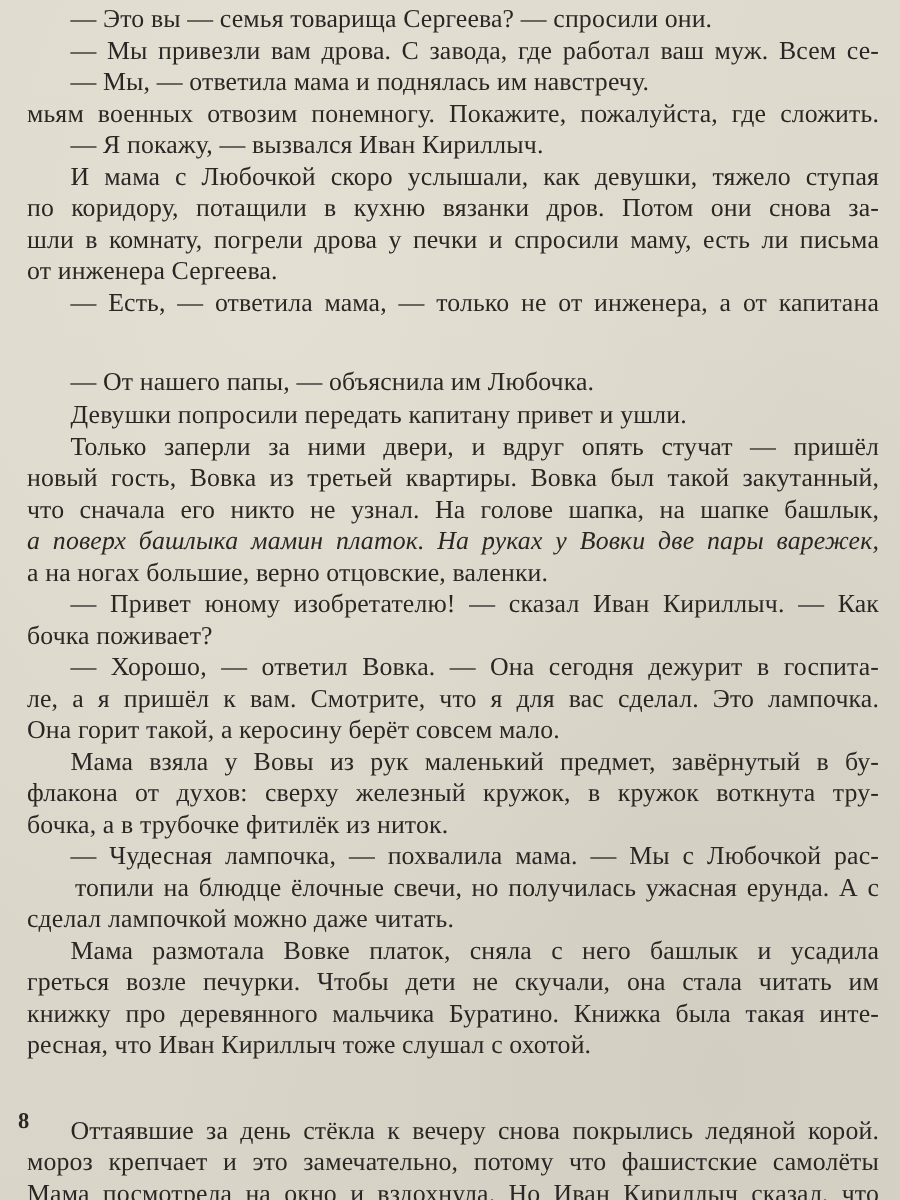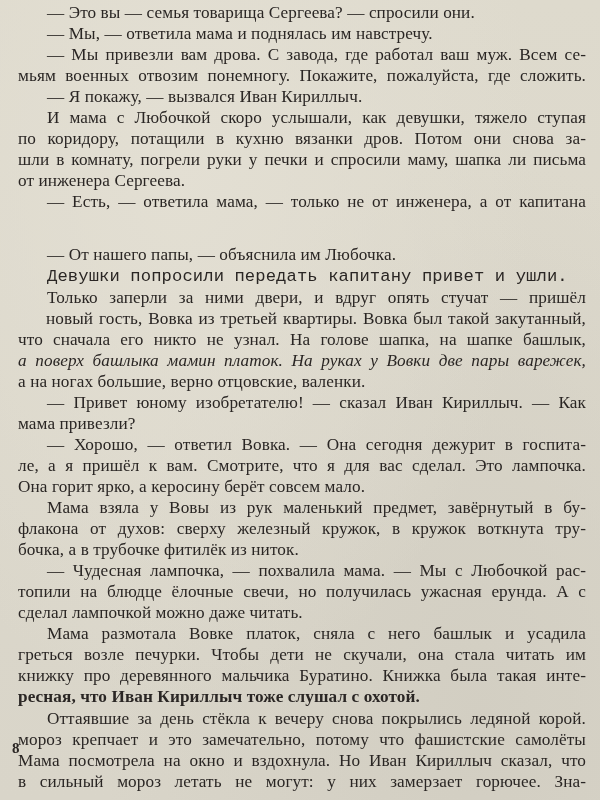--- a/index.html
+++ b/index.html
@@ -27,49 +27,49 @@
     position: absolute; left: 12px; top: 740px;
     font-family: "Liberation Serif", "DejaVu Serif", serif;
     font-size: 15px; font-weight: bold; color: #2a2624;
   }
 </style>
 </head>
 <body>
 
 <div class="page" id="page">
     <span class="line indent last" style="white-space: normal;">— Это вы — семья товарища Сергеева? — спросили они.</span>
+    <span class="line indent" style="white-space: normal;">— Мы привезли вам дрова. С завода, где работал ваш муж. Всем се-</span>
     <span class="line indent last" style="white-space: normal;">— Мы, — ответила мама и поднялась им навстречу.</span>
-    <span class="line indent" style="white-space: normal;">— Мы привезли вам дрова. С завода, где работал ваш муж. Всем се-</span>
     <span class="line" style="white-space: normal;">мьям военных отвозим понемногу. Покажите, пожалуйста, где сложить.</span>
     <span class="line indent last" style="white-space: normal;">— Я покажу, — вызвался Иван Кириллыч.</span>
     <span class="line indent" style="white-space: normal;">И мама с Любочкой скоро услышали, как девушки, тяжело ступая</span>
     <span class="line" style="white-space: normal;">по коридору, потащили в кухню вязанки дров. Потом они снова за-</span>
-    <span class="line" style="white-space: normal;">шли в комнату, погрели руки у печки и спросили маму, шапка ли письма</span>
+    <span class="line" style="white-space: normal;">шли в комнату, погрели дрова у печки и спросили маму, есть ли письма</span>
     <span class="line last" style="white-space: normal;">от инженера Сергеева.</span>
     <span class="line indent" style="white-space: normal;">— Есть, — ответила мама, — только не от инженера, а от капитана</span>
     <span class="line indent last" style="white-space: normal; margin-top: 32px;">— От нашего папы, — объяснила им Любочка.</span>
-    <span class="line indent last" style="white-space: normal; font-family: Liberation Mono, monospace;">Девушки попросили передать капитану привет и ушли.</span>
+    <span class="line indent last" style="white-space: normal;">Девушки попросили передать капитану привет и ушли.</span>
     <span class="line indent" style="white-space: normal;">Только заперли за ними двери, и вдруг опять стучат — пришёл</span>
-    <span class="line" style="white-space: normal; margin-left: 28px;">новый гость, Вовка из третьей квартиры. Вовка был такой закутанный,</span>
+    <span class="line" style="white-space: normal;">новый гость, Вовка из третьей квартиры. Вовка был такой закутанный,</span>
     <span class="line" style="white-space: normal;">что сначала его никто не узнал. На голове шапка, на шапке башлык,</span>
     <span class="line" style="white-space: normal; font-style: italic;">а поверх башлыка мамин платок. На руках у Вовки две пары варежек,</span>
     <span class="line last" style="white-space: normal;">а на ногах большие, верно отцовские, валенки.</span>
     <span class="line indent" style="white-space: normal;">— Привет юному изобретателю! — сказал Иван Кириллыч. — Как</span>
-    <span class="line last" style="white-space: normal;">мама привезли?</span>
+    <span class="line last" style="white-space: normal;">бочка поживает?</span>
     <span class="line indent" style="white-space: normal;">— Хорошо, — ответил Вовка. — Она сегодня дежурит в госпита-</span>
     <span class="line" style="white-space: normal;">ле, а я пришёл к вам. Смотрите, что я для вас сделал. Это лампочка.</span>
-    <span class="line last" style="white-space: normal;">Она горит ярко, а керосину берёт совсем мало.</span>
+    <span class="line last" style="white-space: normal;">Она горит такой, а керосину берёт совсем мало.</span>
     <span class="line indent" style="white-space: normal;">Мама взяла у Вовы из рук маленький предмет, завёрнутый в бу-</span>
     <span class="line" style="white-space: normal;">флакона от духов: сверху железный кружок, в кружок воткнута тру-</span>
     <span class="line last" style="white-space: normal;">бочка, а в трубочке фитилёк из ниток.</span>
     <span class="line indent" style="white-space: normal;">— Чудесная лампочка, — похвалила мама. — Мы с Любочкой рас-</span>
-    <span class="line" style="white-space: normal;">топили на блюдце ёлочные свечи, но получилась ужасная ерунда. А с</span>
+    <span class="line" style="white-space: normal; margin-left: 32px;">топили на блюдце ёлочные свечи, но получилась ужасная ерунда. А с</span>
     <span class="line last" style="white-space: normal;">сделал лампочкой можно даже читать.</span>
     <span class="line indent" style="white-space: normal;">Мама размотала Вовке платок, сняла с него башлык и усадила</span>
     <span class="line" style="white-space: normal;">греться возле печурки. Чтобы дети не скучали, она стала читать им</span>
     <span class="line" style="white-space: normal;">книжку про деревянного мальчика Буратино. Книжка была такая инте-</span>
-    <span class="line last" style="white-space: normal; font-weight: bold;">ресная, что Иван Кириллыч тоже слушал с охотой.</span>
-    <span class="line indent" style="white-space: normal;">Оттаявшие за день стёкла к вечеру снова покрылись ледяной корой.</span>
+    <span class="line last" style="white-space: normal;">ресная, что Иван Кириллыч тоже слушал с охотой.</span>
+    <span class="line indent" style="white-space: normal; margin-top: 35px;">Оттаявшие за день стёкла к вечеру снова покрылись ледяной корой.</span>
     <span class="line" style="white-space: normal;">мороз крепчает и это замечательно, потому что фашистские самолёты</span>
     <span class="line" style="white-space: normal;">Мама посмотрела на окно и вздохнула. Но Иван Кириллыч сказал, что</span>
     <span class="line" style="white-space: normal;">в сильный мороз летать не могут: у них замерзает горючее. Зна-</span>
   </div>
 <div class="page-number">8</div>
 
 </body></html>

